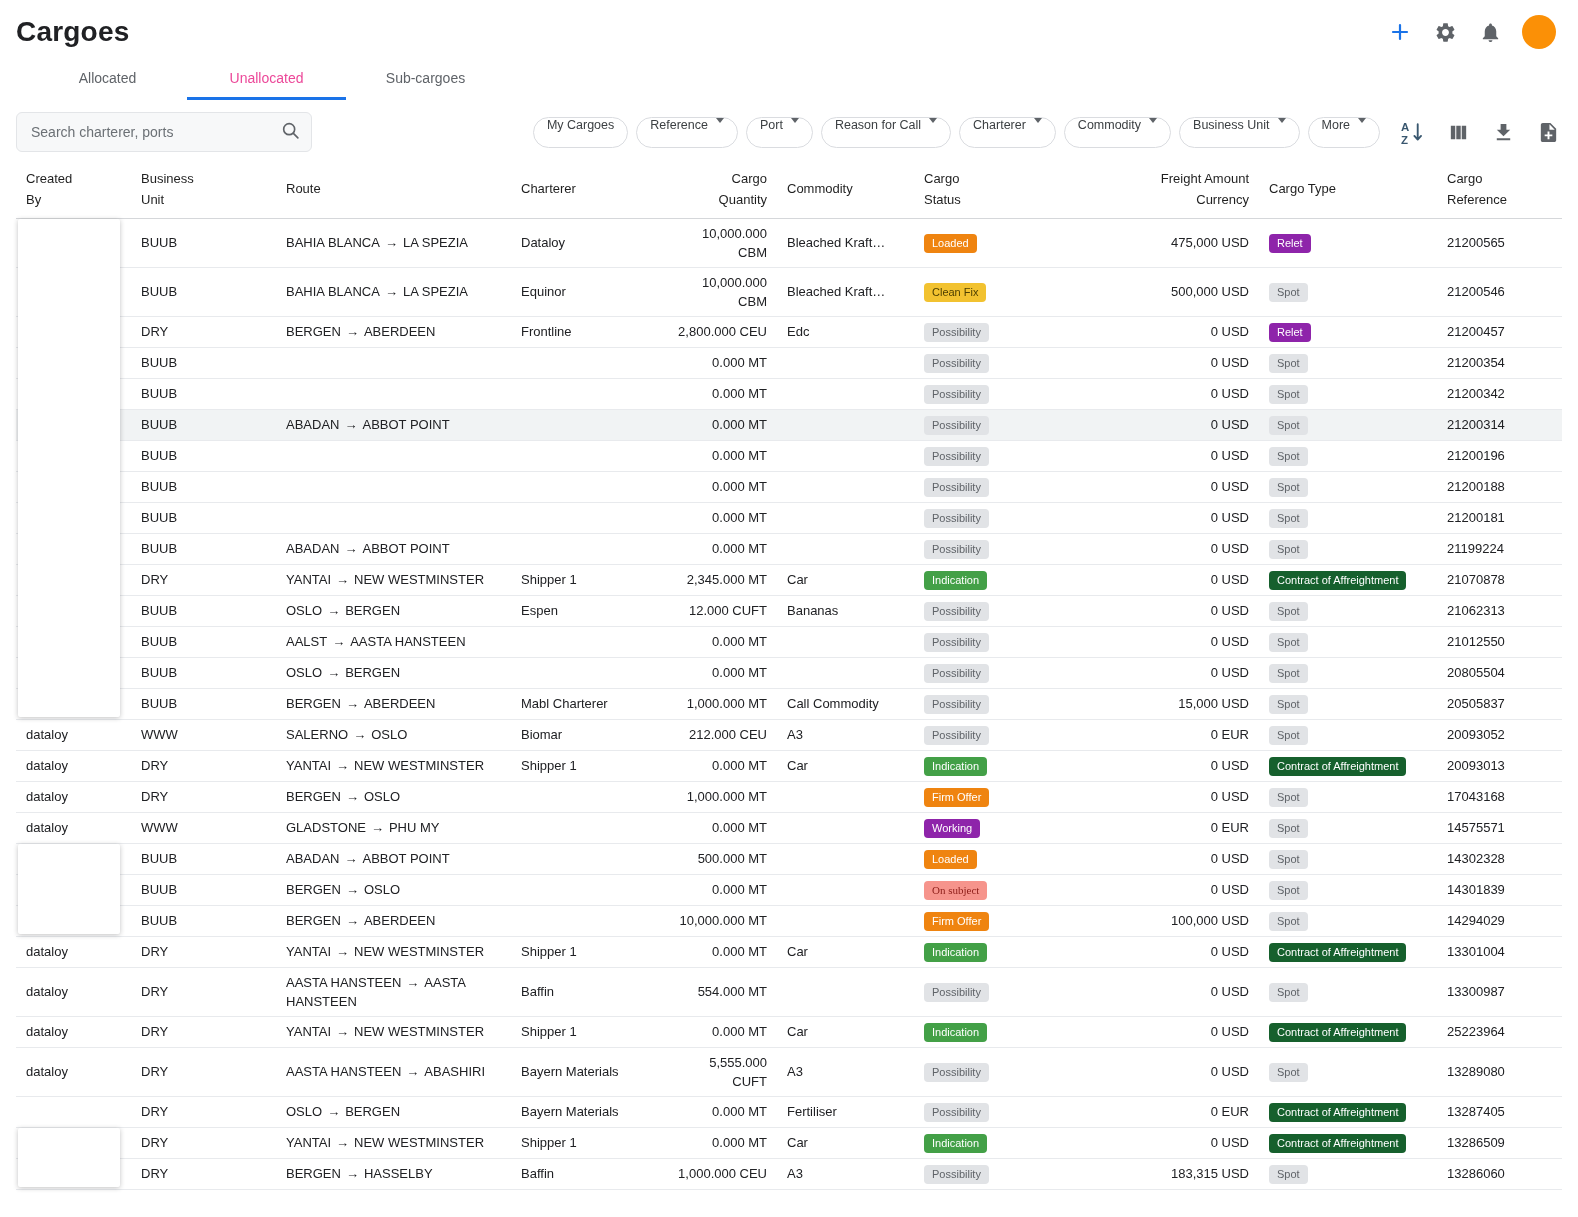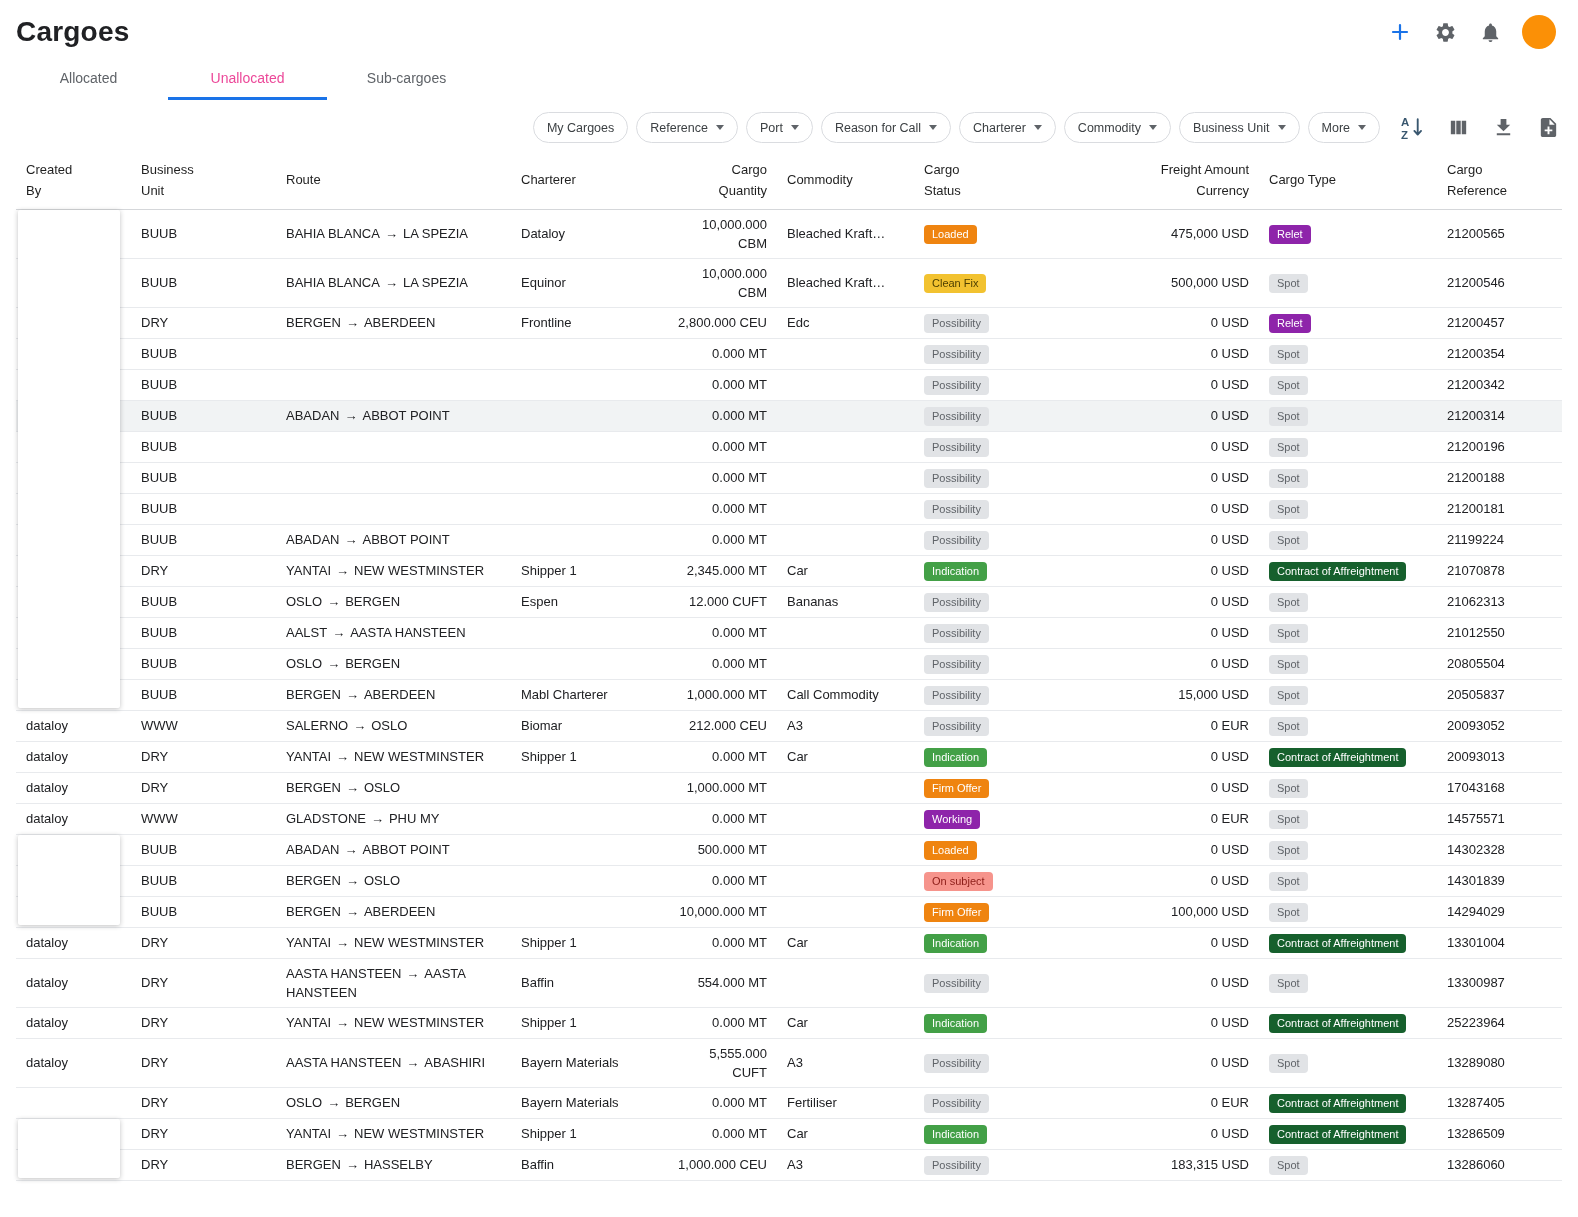--- a/index.html
+++ b/index.html
@@ -11,34 +11,34 @@
   }
 
   
   .app-header { display:flex; align-items:center; padding:14px 22px 0 16px; height:50px; }
   .page-title { font-size:28px; font-weight:600; margin:0; letter-spacing:.2px; }
   .header-actions { margin-left:auto; display:flex; align-items:center; gap:18px; }
   .icon-btn { background:none; border:none; padding:2px; cursor:pointer; display:flex; align-items:center; }
   .avatar { width:34px; height:34px; border-radius:50%; background:#fb9006; border:none; cursor:pointer; }
 
   
-  .tabs { display:flex; margin-top:8px; padding-left:9px; }
+  .tabs { display:flex; margin-top:8px; padding-left:28px; }
   .tab { width:159px; height:42px; display:flex; align-items:center; justify-content:center;
          font-size:14px; font-weight:500; color:#5f6368; border-bottom:3px solid transparent; cursor:pointer; }
   .tab.active { color:#ec4899; border-bottom-color:#1a73e8; }
 
   
   .toolbar { display:flex; align-items:center; padding:12px 16px 8px; }
   .search-box { position:relative; width:296px; }
   .search-input { width:100%; height:40px; border:1px solid #e3e5e8; background:#f7f8f9; border-radius:6px;
                   padding:0 40px 0 14px; font-size:14px; color:#202124; font-family:inherit; outline:none; }
   .search-input::placeholder { color:#6b7075; }
   .search-icon { position:absolute; right:10px; top:8px; }
   .chips { margin-left:auto; display:flex; gap:8px; align-items:center; }
-  .chip { display:flex; align-items:center; gap:8px; height:31px; padding:0 13px;
+  .chip { display:flex; gap:8px; height:31px; padding:0 13px;
           border:1px solid #dadce0; border-radius:16px; background:#fff;
           font-size:12.5px; font-weight:500; color:#3c4043; cursor:pointer; font-family:inherit; white-space:nowrap; }
   .caret { width:0; height:0; border-left:4px solid transparent; border-right:4px solid transparent;
            border-top:5px solid #5f6368; }
   .toolbar-icons { display:flex; gap:18px; margin-left:18px; align-items:center; }
 
   
   .table-wrap { position:relative; margin:2px 16px 0; }
   table { border-collapse:collapse; table-layout:fixed; width:1546px; font-size:13px; }
   thead th { font-weight:500; color:#1f1f1f; text-align:left; vertical-align:middle;
@@ -87,20 +87,29 @@
   </div>
     <div class="tab active">
     <span class="tab-label">Unallocated</span>
   </div>
     <div class="tab">
     <span class="tab-label">Sub-cargoes</span>
   </div>
   </nav>
 
 <div class="toolbar">
+  <div class="search-box">
+    <input class="search-input" type="text" placeholder="Search charterer, ports" style="">
+    <span class="search-icon">
+      <svg width="22" height="22" viewBox="0 0 24 24">
+        <circle cx="10" cy="10" r="6" fill="none" stroke="#5f6368" stroke-width="1.8"></circle>
+        <line x1="14.6" y1="14.6" x2="19.5" y2="19.5" stroke="#5f6368" stroke-width="1.8" stroke-linecap="round"></line>
+      </svg>
+    </span>
+  </div>
 
   <div class="chips">
       <button class="chip">
       <span class="chip-label">My Cargoes</span>
 
     </button>
       <button class="chip">
       <span class="chip-label">Reference</span>
       <span class="caret"></span>
     </button>
@@ -457,21 +466,21 @@
   </tr>
         <tr>
     <td class="c-createdby"></td>
     <td class="c-bu">BUUB</td>
     <td class="c-route">
       <span class="route-from">BERGEN</span><span class="route-arrow">→</span><span class="route-to">OSLO</span>
     </td>
     <td class="c-charterer"></td>
     <td class="c-qty num">0.000 MT</td>
     <td class="c-commodity"></td>
-    <td class="c-status"><span class="badge" style="background: rgb(246, 148, 140); color: rgb(140, 29, 24);">On subject</span></td>
+    <td class="c-status"><span class="badge" style="background: rgb(246, 148, 140); color: rgb(140, 29, 24); font-family: Liberation Serif, serif;">On subject</span></td>
     <td class="c-freight num">0 USD</td>
     <td class="c-type"><span class="badge" style="background: rgb(225, 227, 230); color: rgb(95, 99, 104);">Spot</span></td>
     <td class="c-ref">14301839</td>
   </tr>
         <tr>
     <td class="c-createdby"></td>
     <td class="c-bu">BUUB</td>
     <td class="c-route">
       <span class="route-from">BERGEN</span><span class="route-arrow">→</span><span class="route-to">ABERDEEN</span>
     </td>

